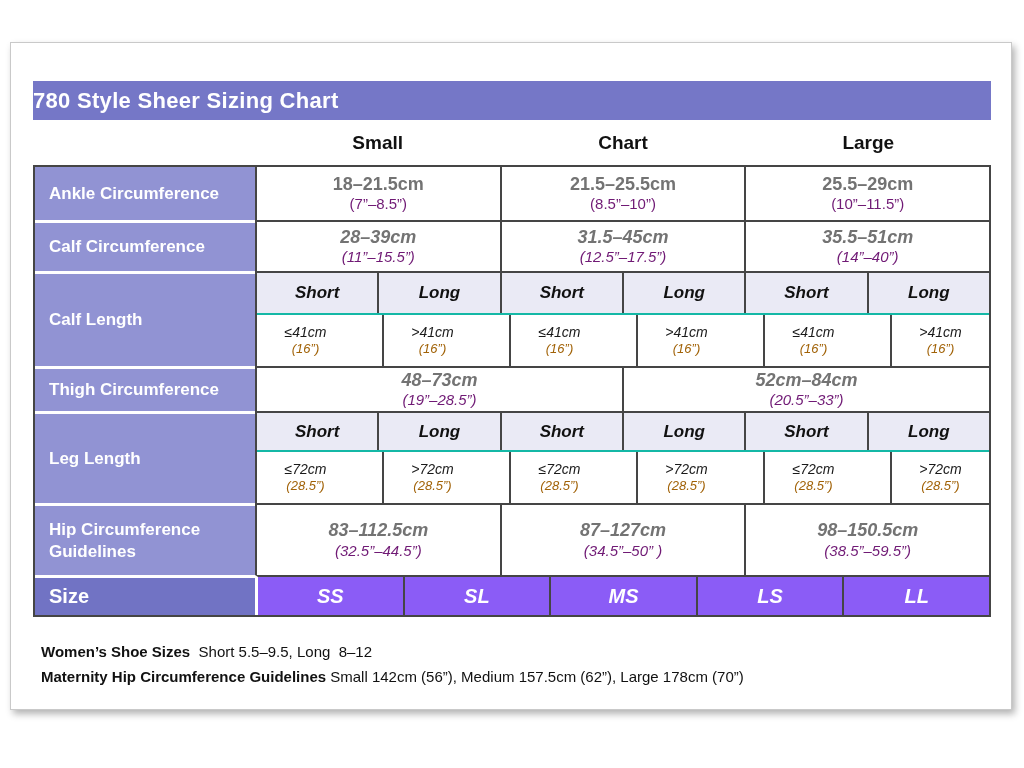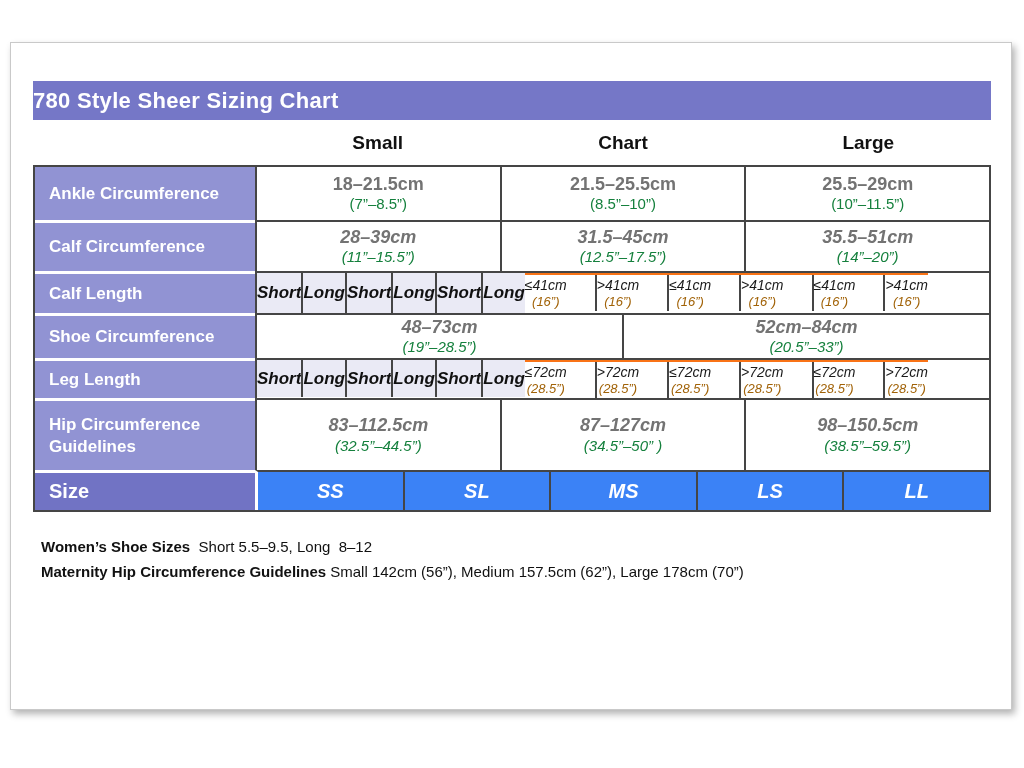--- a/index.html
+++ b/index.html
@@ -27,46 +27,46 @@
          line-height:1.25; }
   .band + .band .lbl { border-top:3px solid #fff; }
   .right { flex:1; display:flex; border-left:2px solid #454545; min-width:0; }
   .band + .band .right { border-top:2px solid #454545;font-style:italic; }
 
   
   .cell { flex:1; display:flex; flex-direction:column; justify-content:center;
           align-items:center; text-align:center; }
   .cell + .cell { border-left:2px solid #454545; }
   .cm  { font-weight:bold; font-size:18px; color:#737373; line-height:1.15; }
-  .in  { font-size:15px; color:#15803d; line-height:1.2; margin-top:1px; }
+  .in  { font-size:15px; color:#701a75; line-height:1.2; margin-top:1px; }
 
   .r-ankle .right { height:53px; }
   .r-calfc .right { height:51px; }
   .r-thigh .right { height:45px; }
   .r-hip   .right { height:72px;justify-content:space-between; }
 
   
-  .band-split .right { }
+  .band-split .right { flex-direction:column; }
   .subrow { display:flex; height:40px; }
   .r-leg .subrow { height:37px; }
   .sub { flex:1; background:#eaeaf5; color:#111; font-weight:bold; font-size:17px;
          display:flex; align-items:center; justify-content:center; }
   .sub + .sub { border-left:2px solid #454545; }
-  .valrow { display:flex; height:38px; border-top:2px solid #f97316;gap:28px; }
+  .valrow { display:flex; height:53px; border-top:2px solid #14b8a6;gap:28px; }
   .vsmall { flex:1; display:flex; flex-direction:column; justify-content:center;
             align-items:center; text-align:center; }
   .vsmall + .vsmall { border-left:2px solid #454545; }
   .cm2 { font-size:14px; color:#1a1a1a; line-height:1.2; }
   .in2 { font-size:13px; color:#a16207; line-height:1.2;text-align:center; }
 
   
   .band-size .lbl { background:#7173c4; font-size:20px; }
   .band-size .right { height:40px; border-left:3px solid #fff; }
   .scell { flex:1; display:flex; align-items:center; justify-content:center;
-           background:#3b82f6; color:#fff; font-weight:bold; font-size:20px; }
+           background:#8b5cf6; color:#fff; font-weight:bold; font-size:20px; }
   .scell + .scell { border-left:2px solid #454545; }
 
   .notes { margin-top:23px; margin-left:8px; font-size:15px; color:#111;
            line-height:1.65; }
   .note b { font-weight:bold; }
   .note .nt { white-space:pre-wrap; }
 </style>
 </head>
 <body>
 
@@ -110,21 +110,21 @@
           <div class="cell">
             <div class="cm">28–39cm</div>
             <div class="in">(11”–15.5”)</div>
           </div>
           <div class="cell">
             <div class="cm">31.5–45cm</div>
             <div class="in">(12.5”–17.5”)</div>
           </div>
           <div class="cell">
             <div class="cm">35.5–51cm</div>
-            <div class="in">(14”–20”)</div>
+            <div class="in">(14”–40”)</div>
           </div>
         </div>
       </div>
 
       <div class="band band-split r-calfl">
         <div class="lbl">Calf Length</div>
         <div class="right">
           <div class="subrow">
             <div class="sub">Short</div>
             <div class="sub">Long</div>
@@ -156,21 +156,21 @@
             </div>
             <div class="vsmall">
               <div class="cm2">&gt;41cm</div>
               <div class="in2">(16”)</div>
             </div>
           </div>
         </div>
       </div>
 
       <div class="band r-thigh">
-        <div class="lbl">Shoe Circumference</div>
+        <div class="lbl">Thigh Circumference</div>
         <div class="right">
           <div class="cell">
             <div class="cm">48–73cm</div>
             <div class="in">(19”–28.5”)</div>
           </div>
           <div class="cell">
             <div class="cm">52cm–84cm</div>
             <div class="in">(20.5”–33”)</div>
           </div>
         </div>

